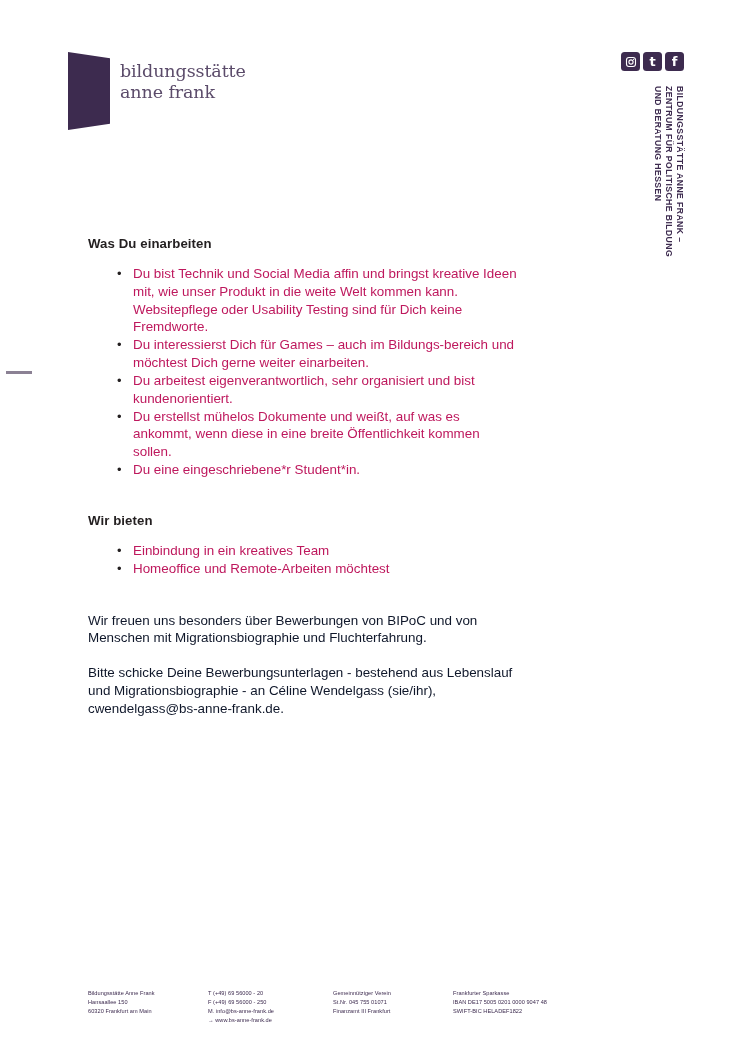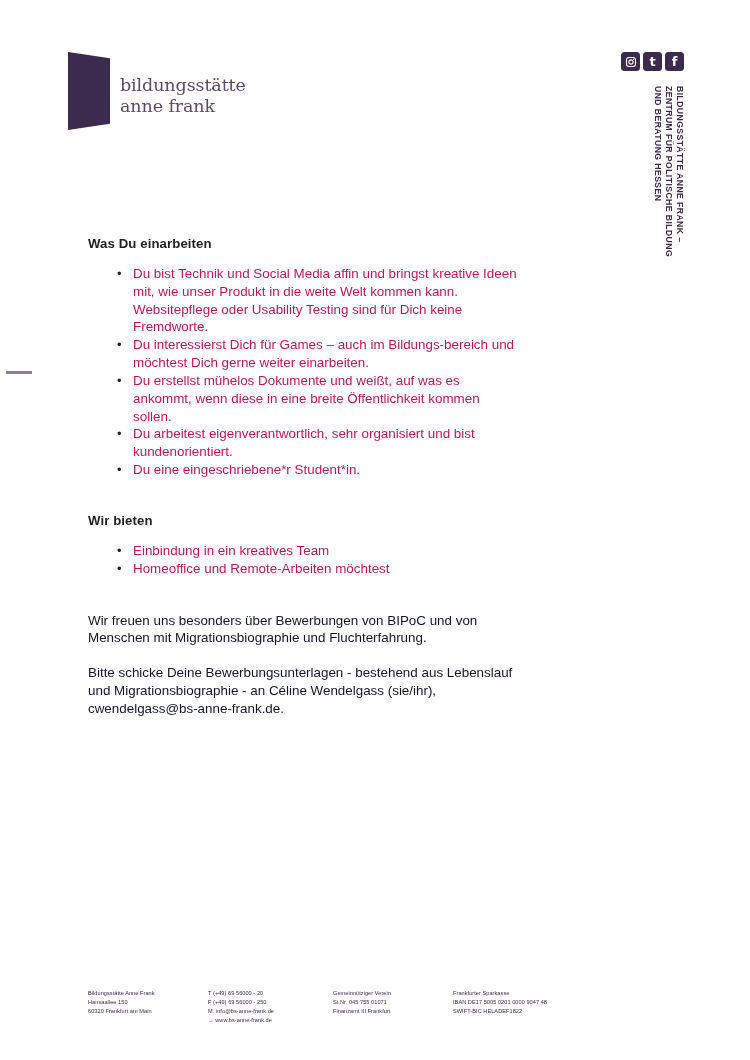--- a/index.html
+++ b/index.html
@@ -29,21 +29,21 @@
     left: 0;
     top: 2px;
     width: 42px;
     height: 78px;
     background: #3d2b4f;
     clip-path: polygon(0% 0%, 100% 8%, 100% 92%, 0% 100%);
   }
   #logo-wordmark {
     position: absolute;
     left: 52px;
-    top: 25px;
+    top: 11px;
     font-family: "DejaVu Serif", "Liberation Serif", serif;
     color: #5b4b6a;
     line-height: 1.18;
   }
   #logo-wordmark .l1 {
     display: block;
     font-size: 17.5px;
     letter-spacing: -0.1px;
   }
   #logo-wordmark .l2 {
@@ -215,22 +215,22 @@
 </div>
 
 <div id="crop-mark"></div>
 
 <div id="content">
 
   <h2 class="section-heading">Was Du einarbeiten</h2>
   <ul class="bullets">
     <li>Du bist Technik und Social Media affin und bringst kreative Ideen mit, wie unser Produkt in die weite Welt kommen kann. Websitepflege oder Usability Testing sind für Dich keine Fremdworte.</li>
     <li>Du interessierst Dich für Games – auch im Bildungs-bereich und möchtest Dich gerne weiter einarbeiten.</li>
+    <li>Du arbeitest eigenverantwortlich, sehr organisiert und bist kundenorientiert.</li>
     <li>Du erstellst mühelos Dokumente und weißt, auf was es ankommt, wenn diese in eine breite Öffentlichkeit kommen sollen.</li>
-    <li>Du arbeitest eigenverantwortlich, sehr organisiert und bist kundenorientiert.</li>
     <li>Du eine eingeschriebene*r Student*in.</li>
   </ul>
 
   <div class="block-gap-1"></div>
 
   <h2 class="section-heading">Wir bieten</h2>
   <ul class="bullets">
     <li>Einbindung in ein kreatives Team</li>
     <li>Homeoffice und Remote-Arbeiten möchtest</li>
   </ul>

